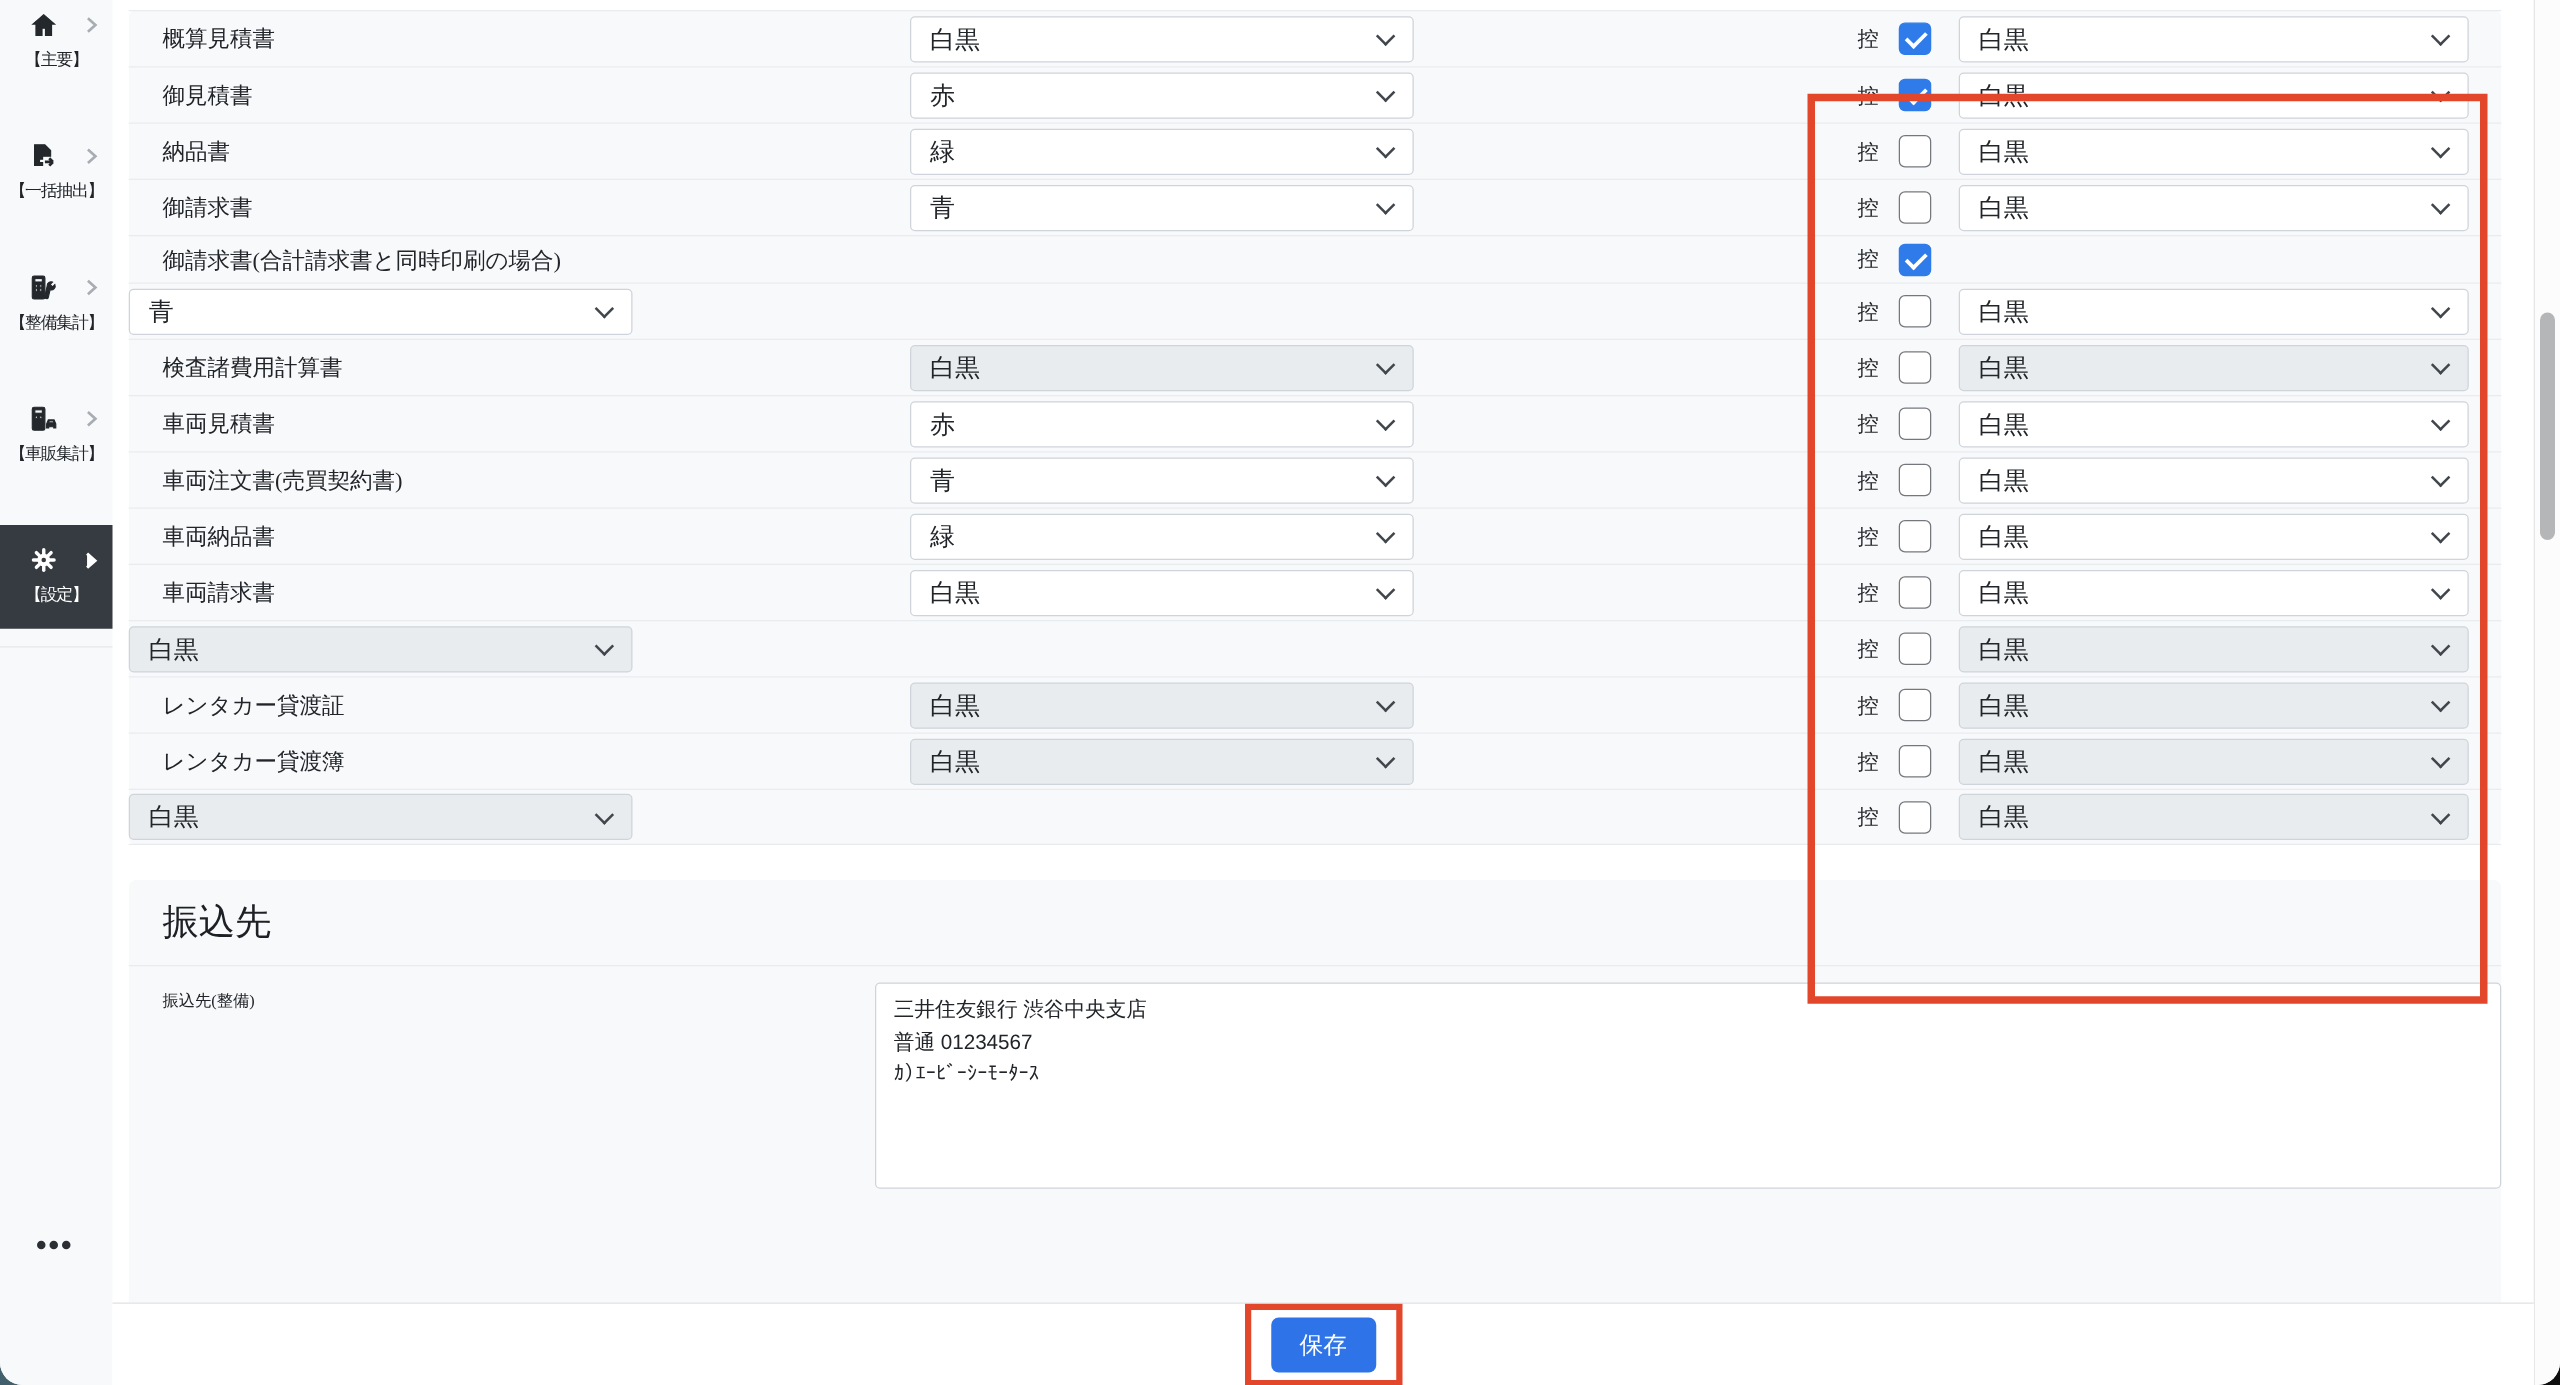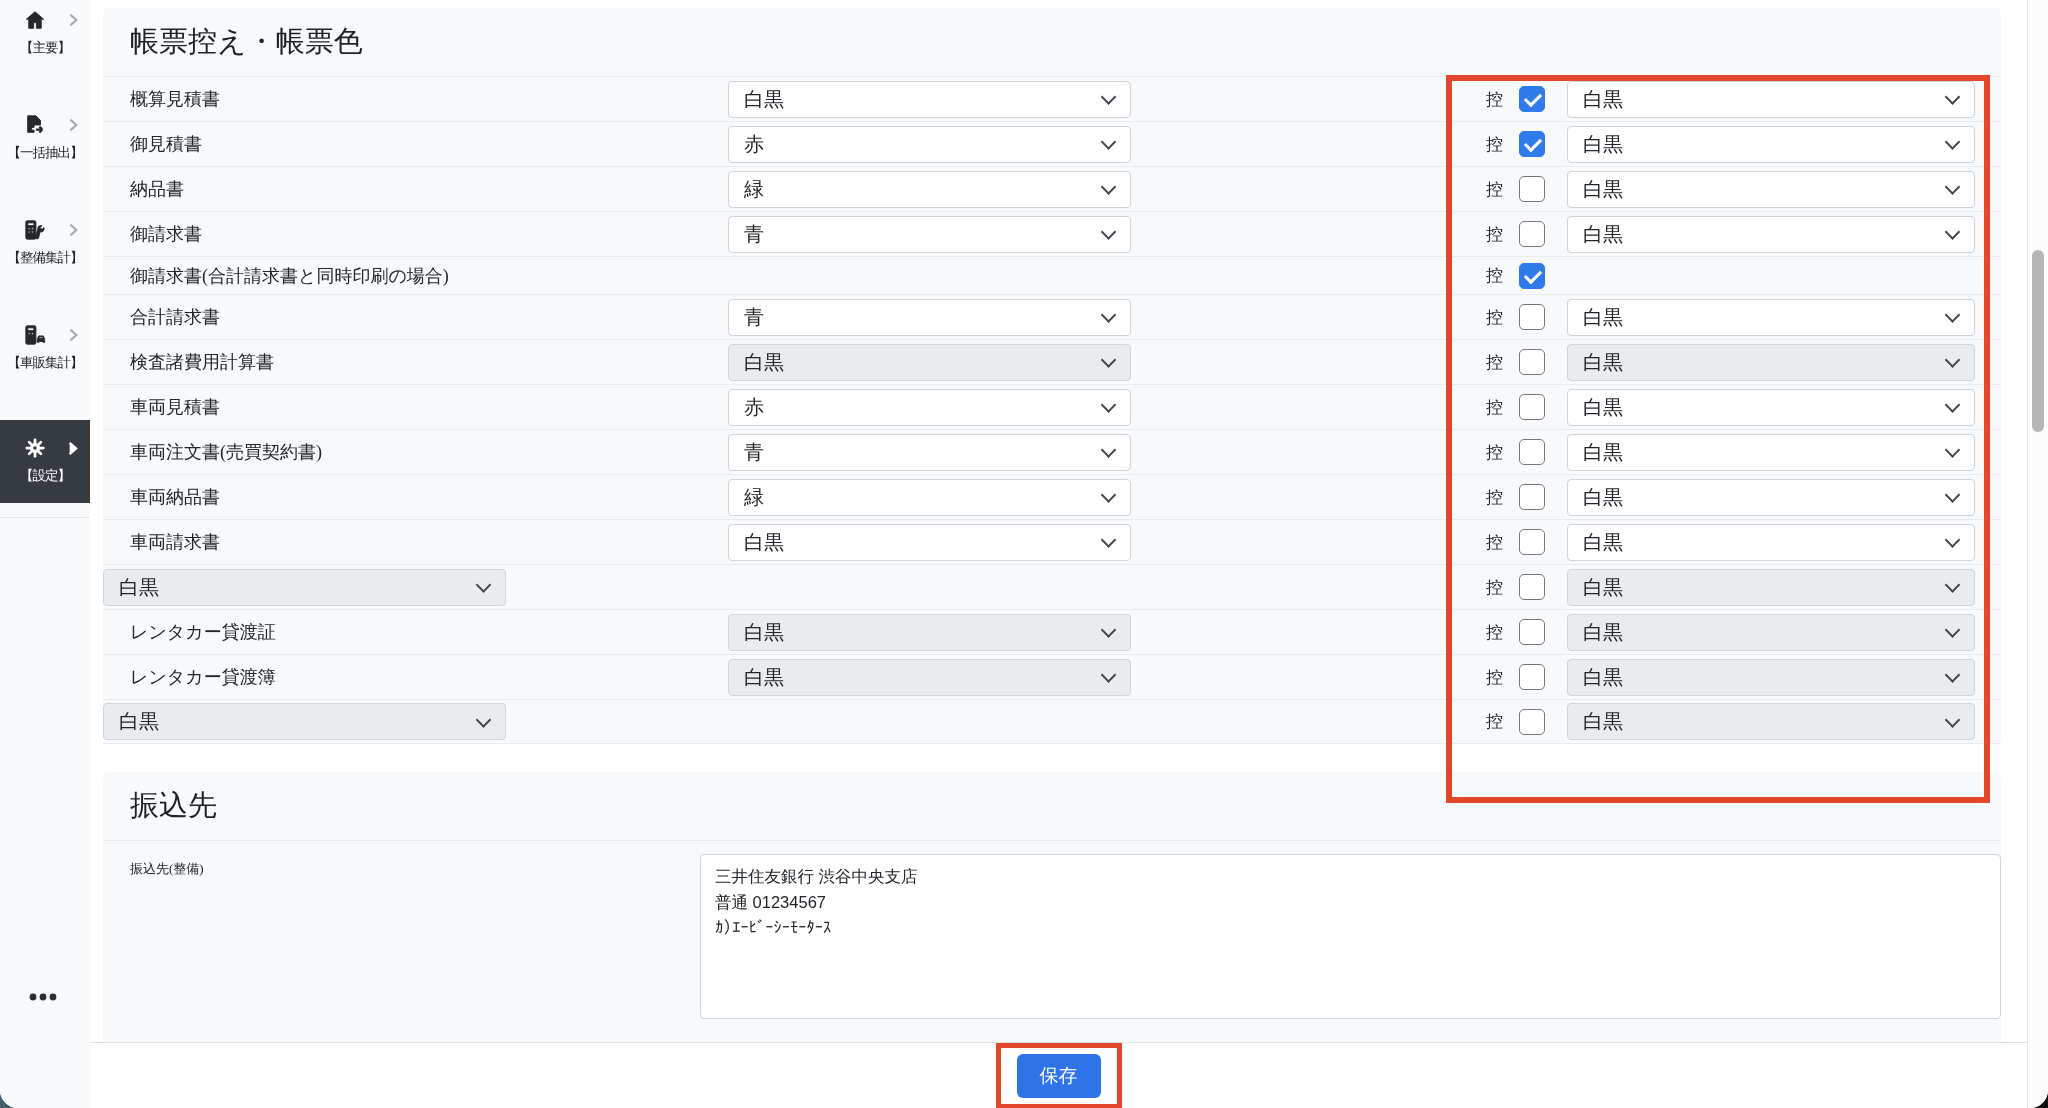--- a/index.html
+++ b/index.html
@@ -195,21 +195,20 @@
             <circle cx="15" cy="5" r="3.4"></circle>
             <circle cx="25" cy="5" r="3.4"></circle>
           </g>
         </svg>
     </span>
   </nav>
 
   <main class="main">
 
     <section class="card">
-      <h1 class="card-title">帳票控え・帳票色</h1>
       <div class="form-rows">
   <div class="form-row">
     <span class="row-label">概算見積書</span>
     <div class="sel color-select" role="combobox">
       <span class="select-value">白黒</span>
     </div>
     <div class="right-group">
       <span class="copy-label">控</span>
       <span class="copy-checkbox checked" role="checkbox" aria-checked="true"></span>
       <div class="sel copy-color-select" role="combobox">
@@ -268,21 +267,20 @@
     <div class="right-group">
       <span class="copy-label">控</span>
       <span class="copy-checkbox checked" role="checkbox" aria-checked="true"></span>
       <div class="sel copy-color-select" role="combobox" style="visibility: hidden;">
         <span class="select-value"></span>
       </div>
     </div>
   </div>
 
   <div class="form-row">
-    <span class="row-label">合計請求書</span>
     <div class="sel color-select" role="combobox">
       <span class="select-value">青</span>
     </div>
     <div class="right-group">
       <span class="copy-label">控</span>
       <span class="copy-checkbox" role="checkbox" aria-checked="false"></span>
       <div class="sel copy-color-select" role="combobox">
         <span class="select-value">白黒</span>
       </div>
     </div>

